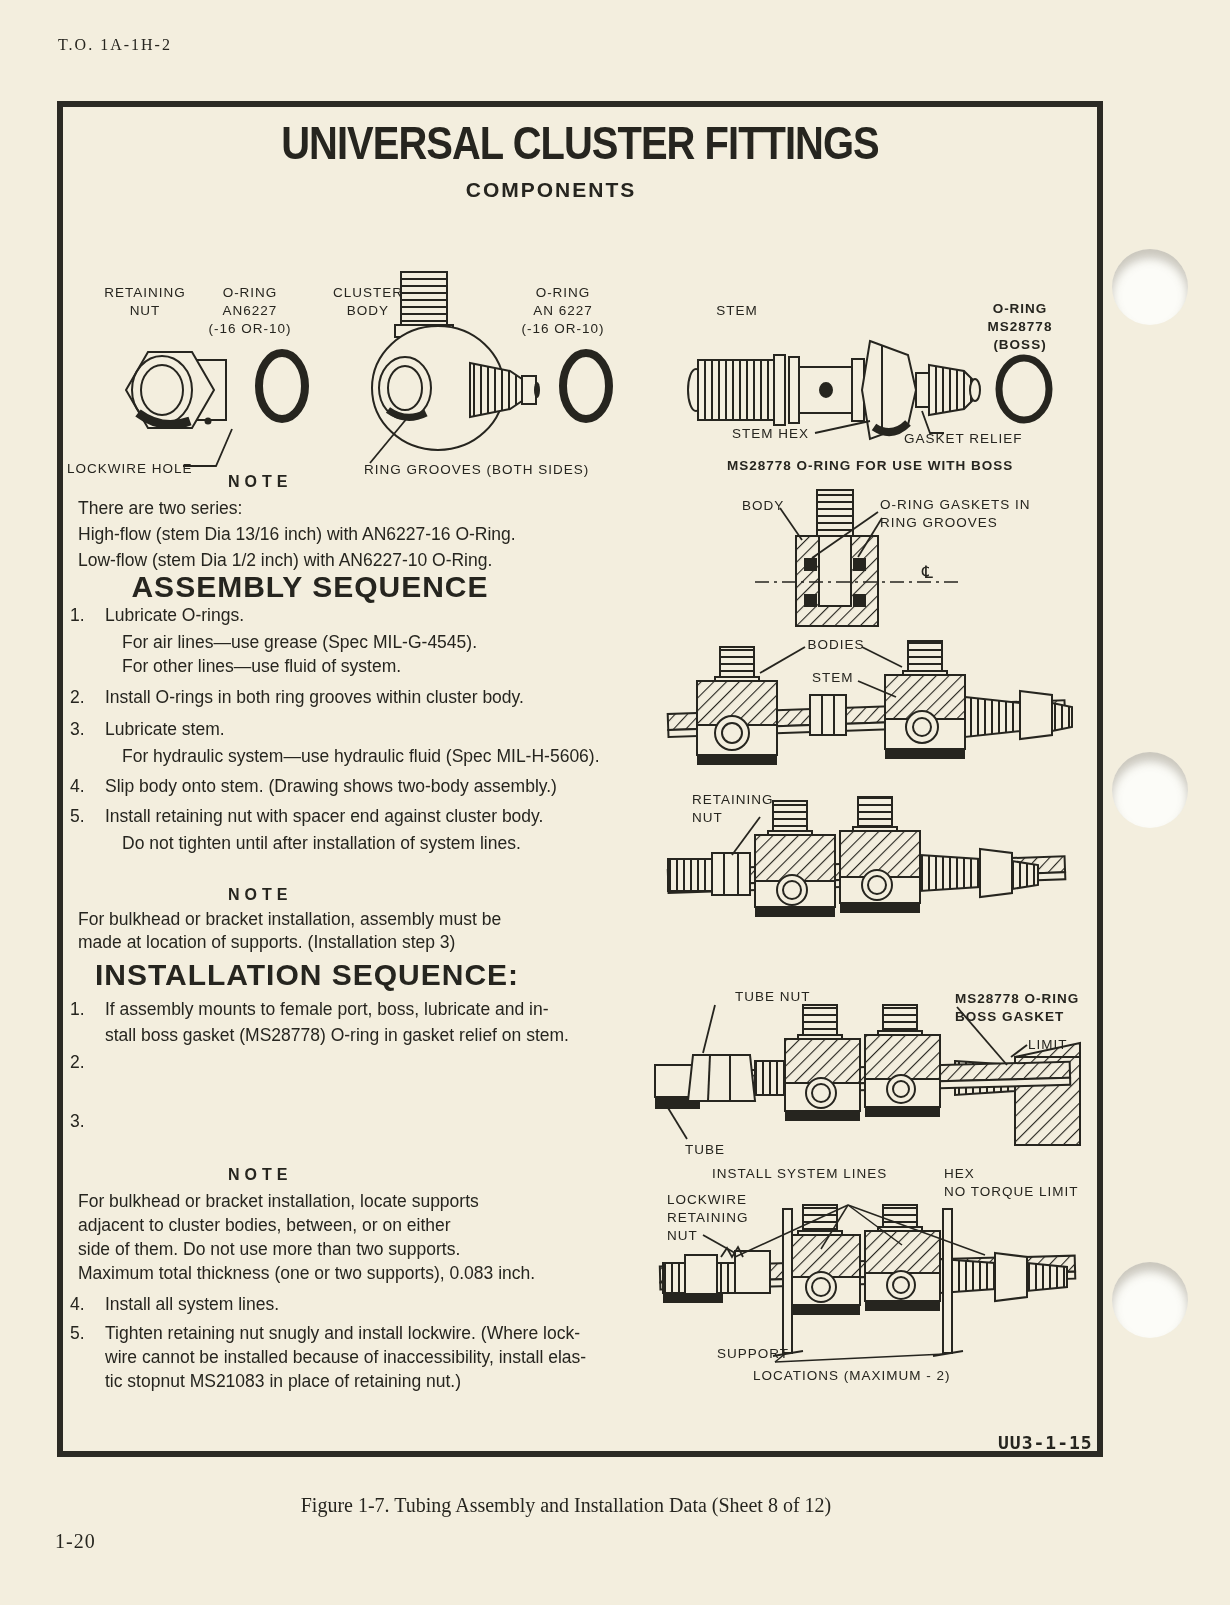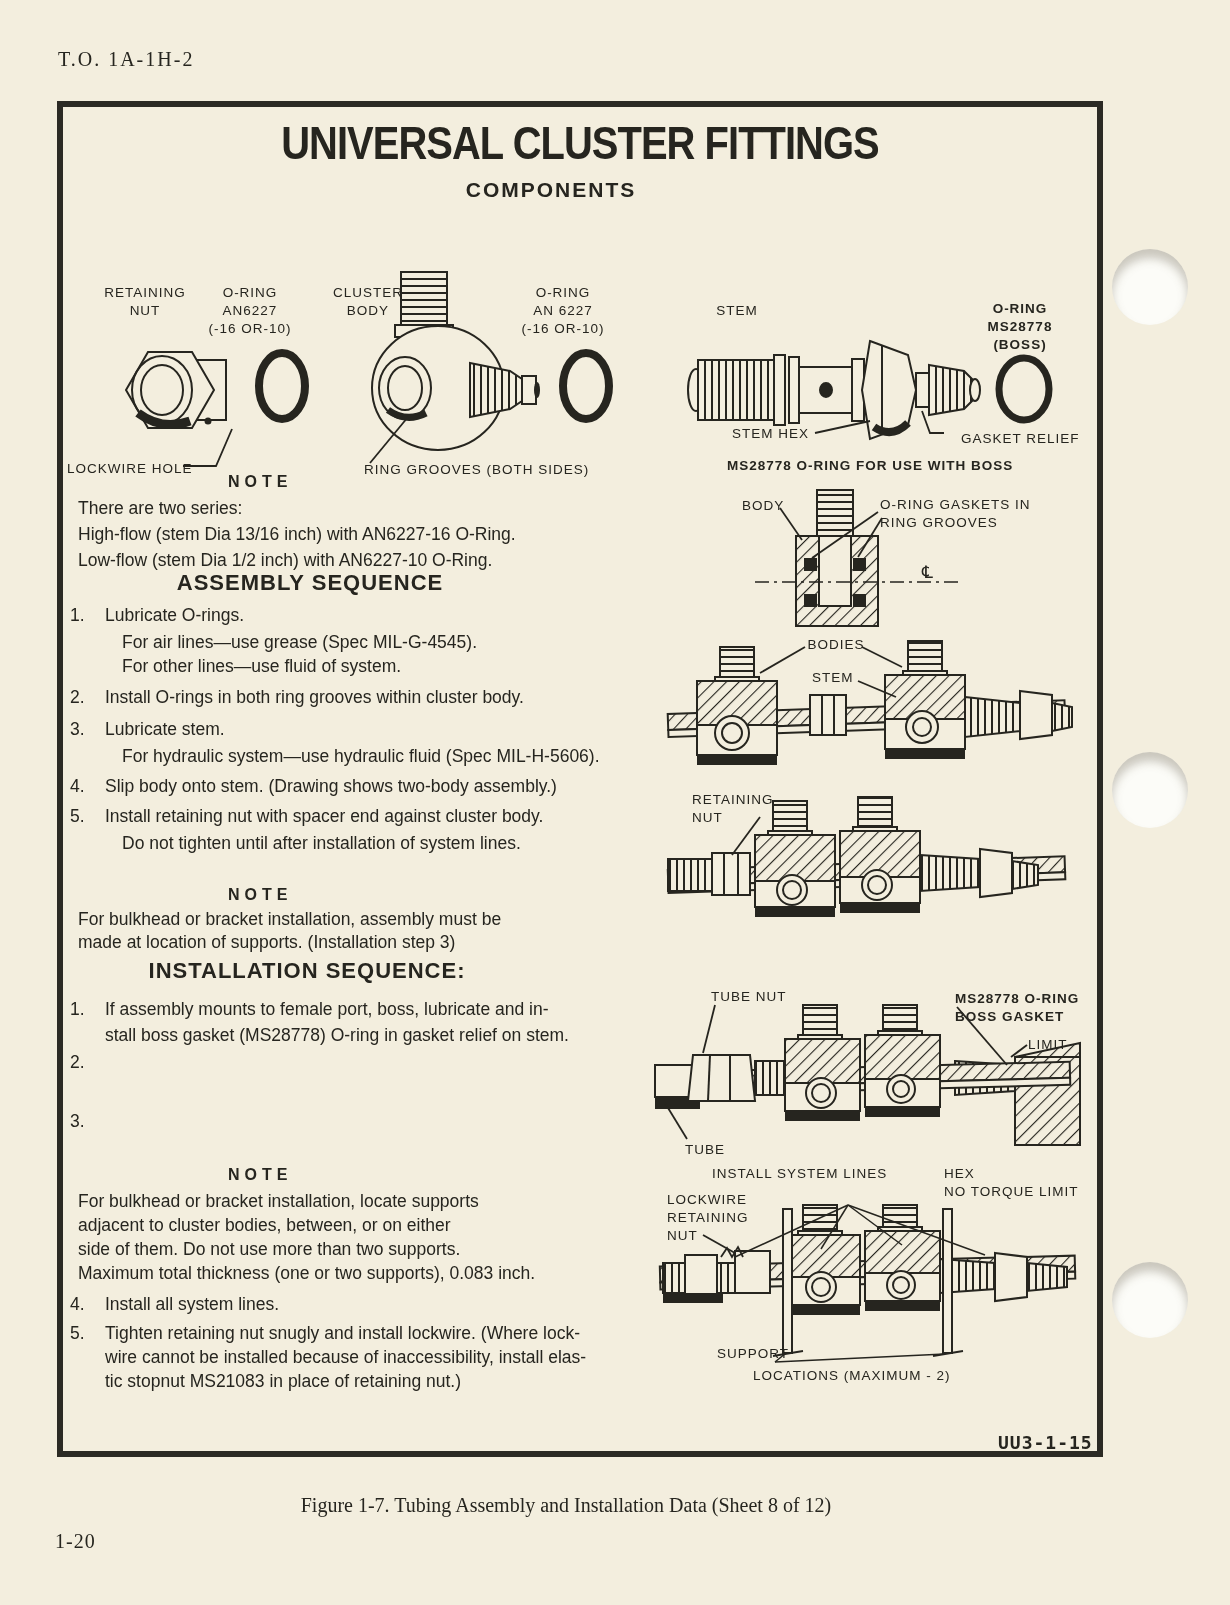--- a/index.html
+++ b/index.html
@@ -2,29 +2,29 @@
 <html><head>
 <meta charset="utf-8">
 <style>
   html,body{margin:0;padding:0}
   body{
     width:1230px;height:1605px;position:relative;overflow:hidden;
     background:#f3eede;color:#26251f;
     font-family:"Liberation Sans",sans-serif;
   }
   .abs{position:absolute}
-  .hdr{left:58px;top:48px;font-family:"Liberation Serif",serif;font-size:20px;letter-spacing:2px}
+  .hdr{left:58px;top:36px;font-family:"Liberation Serif",serif;font-size:16px;letter-spacing:2px}
   .box{left:57px;top:101px;width:1046px;height:1356px;border:6px solid #2b2a24;box-sizing:border-box}
   .title{left:57px;top:120px;width:1046px;text-align:center;font-size:42px;font-weight:bold;
          letter-spacing:-1px;transform:scale(.95,1.08)}
   .subtitle{left:57px;top:178px;width:988px;text-align:center;font-size:21px;font-weight:bold;letter-spacing:2px}
   .dlabel{font-size:13.5px;line-height:1.35;letter-spacing:1px;white-space:pre-line;text-align:center}
   .dlabel.lft{text-align:left}
   .note-h{font-size:16px;font-weight:bold;letter-spacing:5px}
-  .sec-h{font-size:22px;font-weight:bold;letter-spacing:1px;width:470px;text-align:center}
+  .sec-h{font-size:30px;font-weight:bold;letter-spacing:1px;width:470px;text-align:center}
   .bodytxt{font-size:17.5px;line-height:26px;white-space:pre-line}
   .step{display:flex;font-size:17.5px;line-height:26px;width:575px}
   .step .num{width:35px;flex:none}
   .step .stext{white-space:pre-line}
   .sub{font-size:17.5px;line-height:24px;white-space:pre-line}
   .figcap{left:0;top:1494px;width:1132px;text-align:center;font-family:"Liberation Serif",serif;font-size:20px}
   .pagenum{left:55px;top:1530px;font-family:"Liberation Serif",serif;font-size:20px;letter-spacing:1px}
   .drawno{left:998px;top:1432px;font-family:"DejaVu Sans Mono",monospace;font-size:18px;font-weight:bold;letter-spacing:1px}
   .hole{width:76px;height:76px;border-radius:50%;background:#fcfcf8;
         box-shadow:inset 0 9px 10px rgba(110,100,80,.35)}
@@ -107,21 +107,21 @@
 <div class="abs dlabel" style="left:508px;top:284px;width:110px">O-RING
 AN 6227
 (-16  OR-10)</div>
 <div class="abs dlabel" style="left:712px;top:302px;width:50px">STEM</div>
 <div class="abs dlabel" style="left:965px;top:300px;width:110px;font-weight:bold">O-RING
 MS28778
 (BOSS)</div>
 <div class="abs dlabel lft" style="left:67px;top:460px">LOCKWIRE  HOLE</div>
 <div class="abs dlabel lft" style="left:364px;top:461px">RING  GROOVES  (BOTH  SIDES)</div>
 <div class="abs dlabel lft" style="left:732px;top:425px">STEM  HEX</div>
-<div class="abs dlabel lft" style="left:961px;top:430px">GASKET  RELIEF</div>
+<div class="abs dlabel lft" style="left:904px;top:430px">GASKET  RELIEF</div>
 
 <div class="abs note-h" style="left:228px;top:473px">NOTE</div>
 <div class="abs bodytxt" style="left:78px;top:495px">There are two series:
 High-flow (stem Dia 13/16 inch) with AN6227-16 O-Ring.
 Low-flow (stem Dia 1/2 inch) with AN6227-10 O-Ring.</div>
 <div class="abs sec-h" style="left:75px;top:570px">ASSEMBLY  SEQUENCE</div>
 
 <div class="abs step" style="left:70px;top:602px">
   <span class="num">1.</span>
   <span class="stext">Lubricate O-rings.</span>
@@ -357,21 +357,21 @@
     <rect x="210" y="74" width="75" height="28" fill="#f3eede"></rect>
     <circle cx="246" cy="84" r="14" fill="#f3eede"></circle>
       <circle cx="246" cy="84" r="8"></circle>
     <rect x="210" y="102" width="75" height="10" fill="#26251f" stroke="none"></rect>
     <line x1="60" y1="0" x2="48" y2="48" stroke-width="1.8"></line>
     <line x1="302" y1="2" x2="352" y2="60" stroke-width="1.8"></line>
     <line x1="372" y1="40" x2="356" y2="52" stroke-width="1.8"></line>
     <line x1="32" y1="134" x2="10" y2="98" stroke-width="1.8"></line>
   </g>
 </svg>
-<div class="abs dlabel lft" style="left:711px;top:988px">TUBE NUT</div>
+<div class="abs dlabel lft" style="left:735px;top:988px">TUBE NUT</div>
 <div class="abs dlabel lft" style="left:955px;top:990px;font-weight:bold">MS28778 O-RING
 BOSS GASKET</div>
 <div class="abs dlabel lft" style="left:1028px;top:1036px">LIMIT</div>
 <div class="abs dlabel lft" style="left:685px;top:1141px">TUBE</div>
 <div class="abs dlabel lft" style="left:712px;top:1165px">INSTALL SYSTEM LINES</div>
 <div class="abs dlabel lft" style="left:944px;top:1165px">HEX
 NO TORQUE LIMIT</div>
 <div class="abs dlabel lft" style="left:667px;top:1191px">LOCKWIRE
 RETAINING
 NUT</div>

